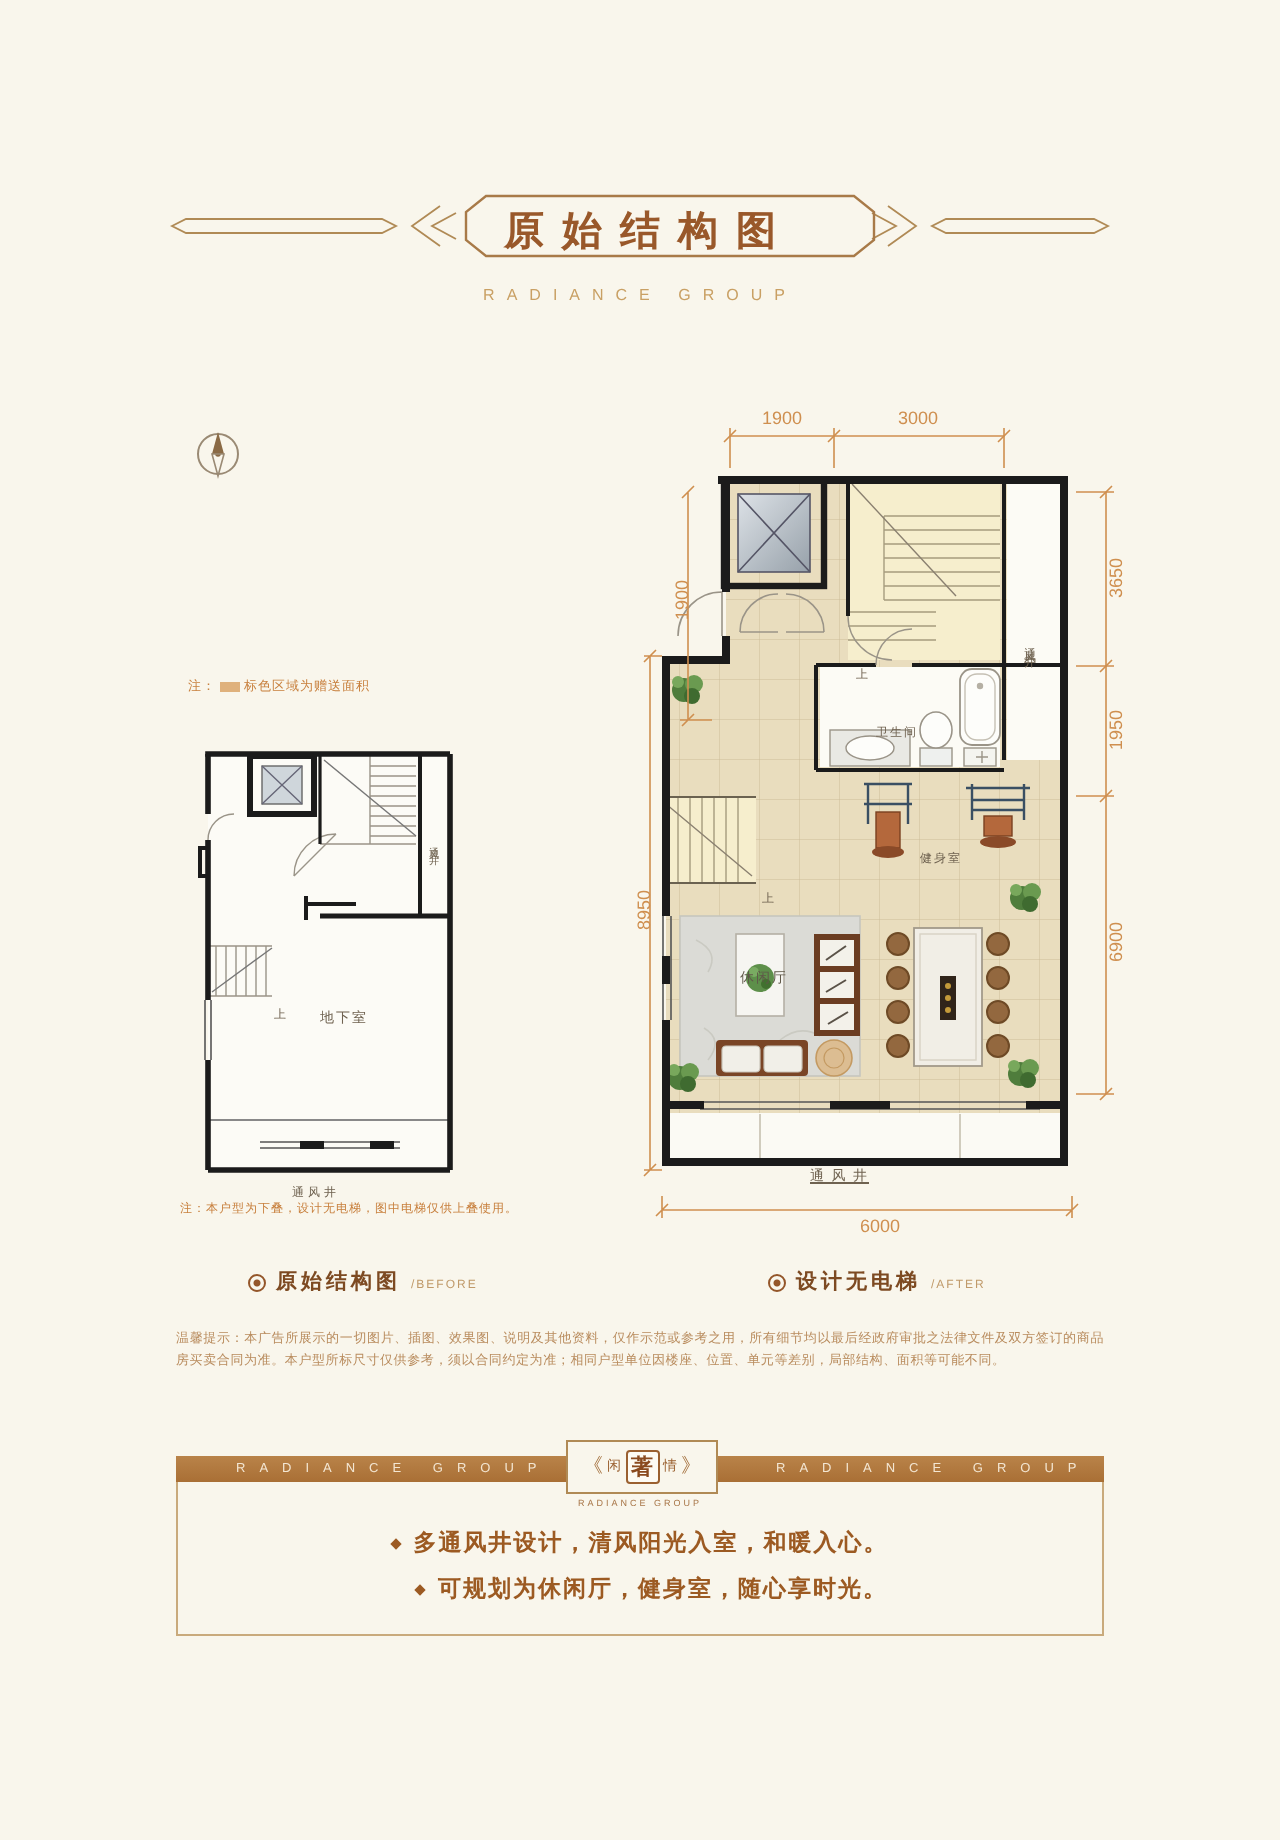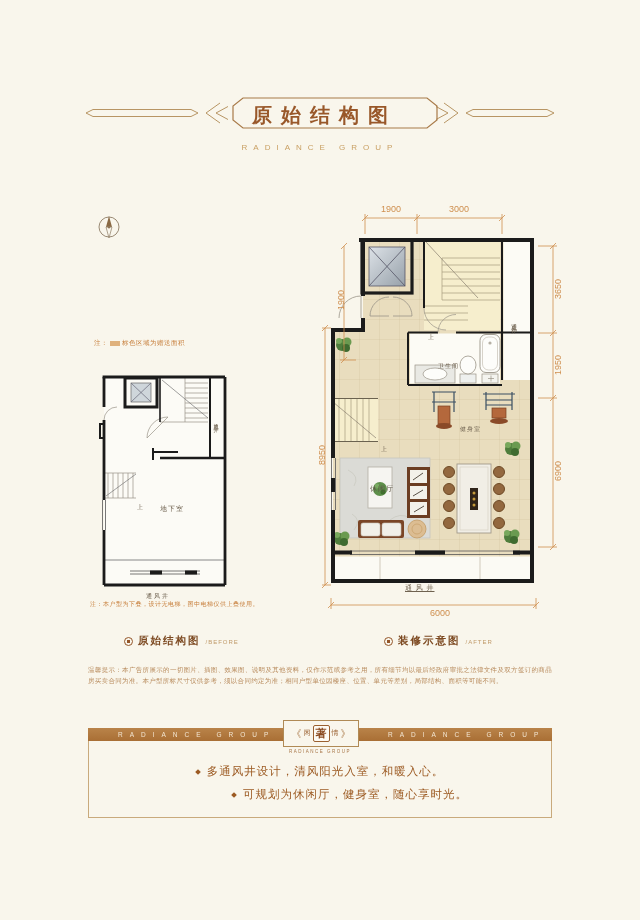--- a/index.html
+++ b/index.html
@@ -39,21 +39,21 @@
   .plaque{left:283px;top:720px;width:74px;height:25px;background:#f9f6ec;border:1px solid #b08a55;
           display:flex;align-items:center;justify-content:center;gap:2px;}
   .wing{color:#a06a35;font-size:10px;line-height:1;}
   .etab{color:#9a6030;font-size:7px;line-height:1;}
   .ebox{width:15px;height:15px;border:1.5px solid #9a6030;border-radius:2px;display:flex;
         align-items:center;justify-content:center;font-size:11px;font-weight:bold;color:#8a4a1f;background:#fdfbf4;}
   .esub{left:283px;top:749px;width:74px;text-align:center;font-size:4.5px;letter-spacing:1.5px;
         color:#a87648;font-family:"Liberation Sans",sans-serif;}
   .bullet{display:flex;align-items:center;gap:7px;justify-content:center;}
   .bdia{width:4px;height:4px;background:#9c5a22;transform:rotate(45deg);flex:0 0 auto;}
-  .btxt{font-size:11.5px;color:#9c5a22;letter-spacing:1px;font-weight:normal;}
+  .btxt{font-size:11.5px;color:#9c5a22;letter-spacing:1px;font-weight:bold;}
   svg{display:block;}
 </style>
 </head>
 <body>
 
 <svg class="abs" style="left:80px;top:85px;" width="480" height="60" viewBox="0 0 480 60">
   <g stroke="#b08a55" fill="none" stroke-width="0.9">
     <path d="M6,28 L13,24.5 H111 L118,28 L111,31.5 H13 Z"></path>
     <path d="M140,18 L126,28 L140,38"></path>
     <path d="M148,21.5 L136,28 L148,34.5"></path>
@@ -297,21 +297,21 @@
 <span class="abs rlab" style="left:370px;top:463px;color:#5f5848;">休闲厅</span>
 <span class="abs rlab" style="left:405px;top:562px;text-decoration:underline;">通 风 井</span>
 
 <div class="abs cap" style="left:124px;top:634px;">
   <span class="cap-ico"></span>
   <span class="cap-t">原始结构图</span>
   <span class="cap-e">/BEFORE</span>
 </div>
 <div class="abs cap" style="left:384px;top:634px;">
   <span class="cap-ico"></span>
-  <span class="cap-t">装修示意图</span>
+  <span class="cap-t">设计无电梯</span>
   <span class="cap-e">/AFTER</span>
 </div>
 
 <div class="abs disc">温馨提示：本广告所展示的一切图片、插图、效果图、说明及其他资料，仅作示范或参考之用，所有细节均以最后经政府审批之法律文件及双方签订的商品房买卖合同为准。本户型所标尺寸仅供参考，须以合同约定为准；相同户型单位因楼座、位置、单元等差别，局部结构、面积等可能不同。</div>
 
 <div class="abs fbox"></div>
 <div class="abs band"></div>
 <span class="abs bandtxt" style="left:118px;">RADIANCE GROUP</span>
 <span class="abs bandtxt" style="left:388px;">RADIANCE GROUP</span>
 <div class="abs plaque">
@@ -320,16 +320,16 @@
   <span class="ebox">著</span>
   <span class="etab">情</span>
   <span class="wing">》</span>
 </div>
 <div class="abs esub">RADIANCE GROUP</div>
 
 <div class="abs bullet" style="left:88px;top:764px;width:464px;">
   <span class="bdia"></span>
   <span class="btxt">多通风井设计，清风阳光入室，和暖入心。</span>
 </div>
-<div class="abs bullet" style="left:96px;top:787px;width:508px;">
+<div class="abs bullet" style="left:72px;top:787px;width:508px;">
   <span class="bdia"></span>
   <span class="btxt">可规划为休闲厅，健身室，随心享时光。</span>
 </div>
 
 </body></html>

